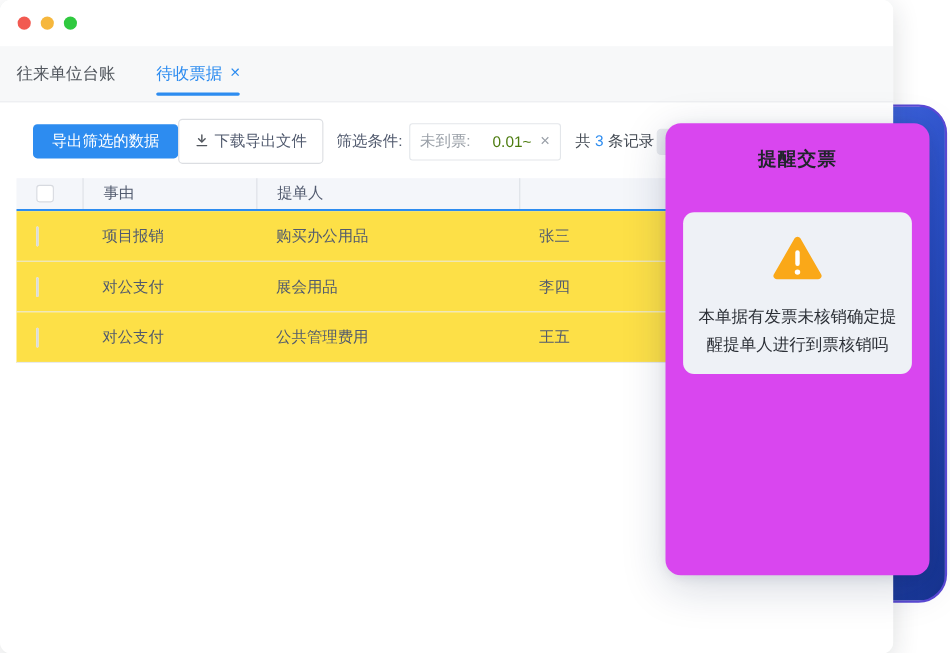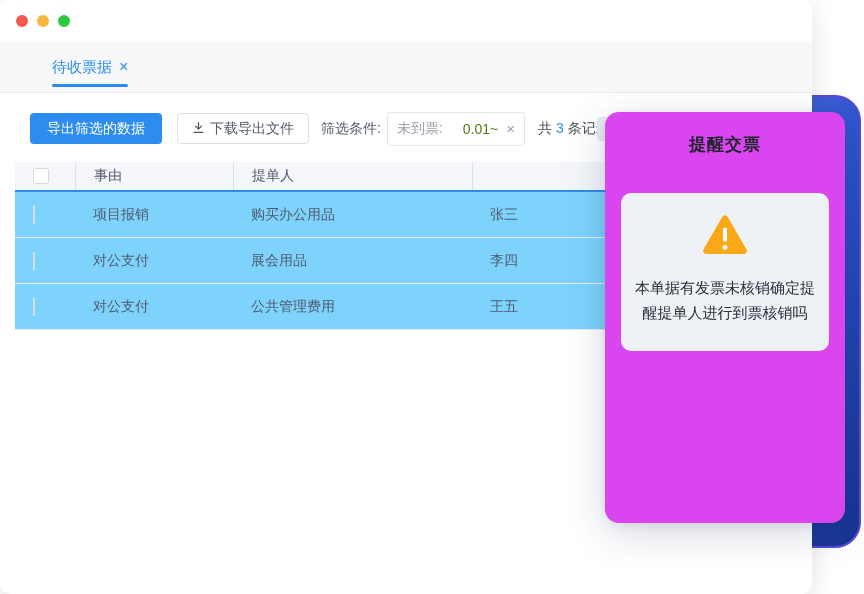--- a/index.html
+++ b/index.html
@@ -26,21 +26,21 @@
   .tab { font-size:15px; color:#51565d; cursor:default; position:relative; height:100%;
     display:flex; align-items:center; }
   .tab.active { color:#2d8cf0; margin-left:37px; font-weight:500; }
   .tab.active::after { content:""; position:absolute; left:0; right:0; bottom:5px; height:3px;
     background:#2d8cf0; border-radius:2px; }
   .tab .close { margin-left:7px; font-size:16px; color:#2d8cf0; }
 
   .toolbar { display:flex; align-items:center; margin:20px 0 0 30px; height:31px; }
   .btn-primary { height:31px; padding:0 17px; background:#2d8cf0; color:#fff; font-size:14px;
     border:none; border-radius:4px; display:flex; align-items:center; }
-  .btn-outline { height:31px; margin-left:15px; padding:0 14px; background:#fff; color:#515a6e;
+  .btn-outline { height:41px; margin-left:0; padding:0 14px; background:#fff; color:#515a6e;
     font-size:14px; border:1px solid #dcdee2; border-radius:4px; display:flex; align-items:center; gap:5px; }
   .filter-label { margin-left:12px; font-size:14px; color:#515a6e; }
   .filter-tag { margin-left:6px; height:27px; border:1px solid #e3e6ea; border-radius:3px;
     display:flex; align-items:center; padding:16px 9px; font-size:14px; background:#fff; }
   .filter-tag .tname { color:#9aa0a8; }
   .filter-tag .tvalue { color:#4d7c0f; margin-left:20px; }
   .filter-tag .tclose { color:#9aa0a8; margin-left:8px; font-size:15px; cursor:pointer; }
   .record-count { margin-left:13px; font-size:14px; color:#454c55; }
   .record-count .num { color:#2d8cf0; margin:0 4px; }
 
@@ -49,32 +49,32 @@
 
   
   .table { margin:18px 0 0 15px; width:782px; }
   .trow { display:grid; grid-template-columns:60px 158px 239px 123px 202px; align-items:center; }
   .thead { height:30px; background:#f4f6fa; border-bottom:2px solid #2d8cf0; }
   .thead .cell { font-size:14px; color:#515a6e; height:100%; display:flex; align-items:center; }
   .thead .cell + .cell { border-left:1px solid #dde0e6; }
   .cell { padding-left:18px; }
   .cell.cb-cell { padding-left:18px; }
   .cell.flexsb { justify-content:space-between; padding-right:12px; }
-  .tbody .trow { height:46px; border-bottom:1px solid #e8eaec; background:#7dd3fc; }
+  .tbody .trow { height:46px; border-bottom:1px solid #e8eaec; background:#fde047; }
   .tbody .cell { font-size:14px; color:#515a6e; }
   .checkbox { width:16px; height:16px; border:1px solid #d7dae0; border-radius:3px; background:#fff; }
 
   
   .modal { position:absolute; left:605px; top:112px; width:240px; height:411px; background:#d946ef;
     border-radius:14px; z-index:10;
     box-shadow:0 10px 40px rgba(15,35,80,.18), 0 2px 10px rgba(15,35,80,.08); }
   .modal-title { margin-top:21px; text-align:center; font-size:17px; font-weight:700;
     color:#21252b; letter-spacing:1px; }
   .modal-panel { margin:37px 16px 0; border-radius:10px; background:#eef1f6;
-    padding:20px 10px 26px; text-align:center; }
+    padding:20px 10px 14px; text-align:center; }
   .modal-msg { margin-top:14px; font-size:15px; color:#2b2f36; line-height:25px; text-align:center; }
   .btn-cancel { display:block; margin:36px 16px 0; width:208px; height:37px; background:#fff;
     border:1px solid #dcdfe6; border-radius:8px; font-size:16px; color:#515a6e;
     font-family:"Liberation Sans", sans-serif; }
   .btn-confirm { display:block; margin:18px 16px 0; width:208px; height:38px; background:#1a7af8;
     border:none; border-radius:8px; font-size:16px; font-weight:600; color:#fff;
     box-shadow:0 10px 20px rgba(26,122,248,.35); font-family:"Liberation Sans", sans-serif; }
 </style>
 </head>
 <body>
@@ -85,20 +85,23 @@
 
   <div class="window">
 
     <div class="titlebar">
       <span class="dot red"></span>
       <span class="dot yellow"></span>
       <span class="dot green"></span>
     </div>
 
     <div class="tabbar">
+      <div class="tab">
+        <span>往来单位台账</span>
+      </div>
       <div class="tab active">
         <span>待收票据</span>
         <span class="close">×</span>
       </div>
     </div>
 
     <div class="toolbar">
       <button class="btn-primary">导出筛选的数据</button>
       <button class="btn-outline">
         <span>

